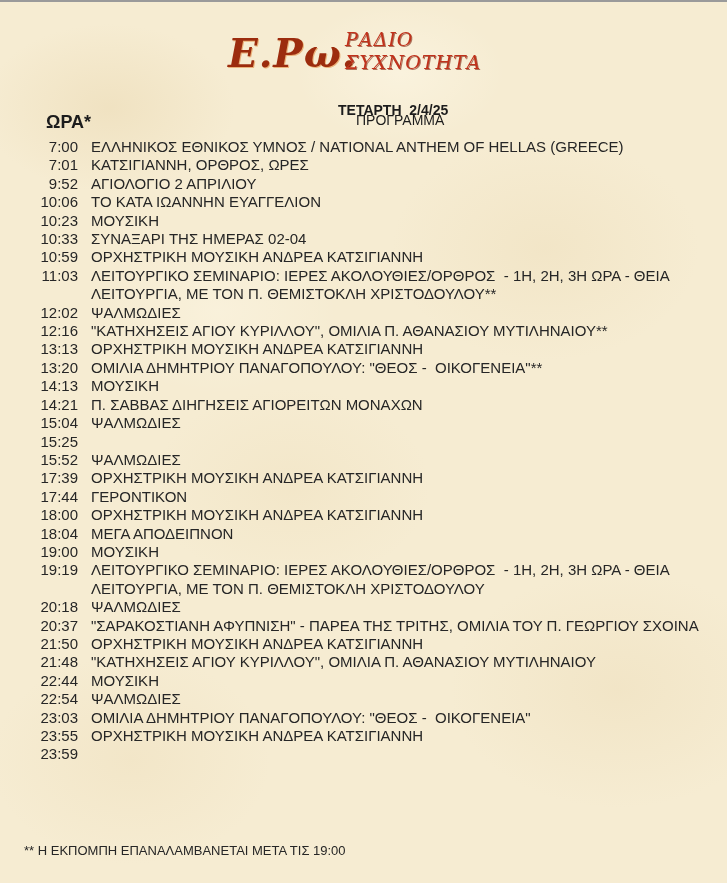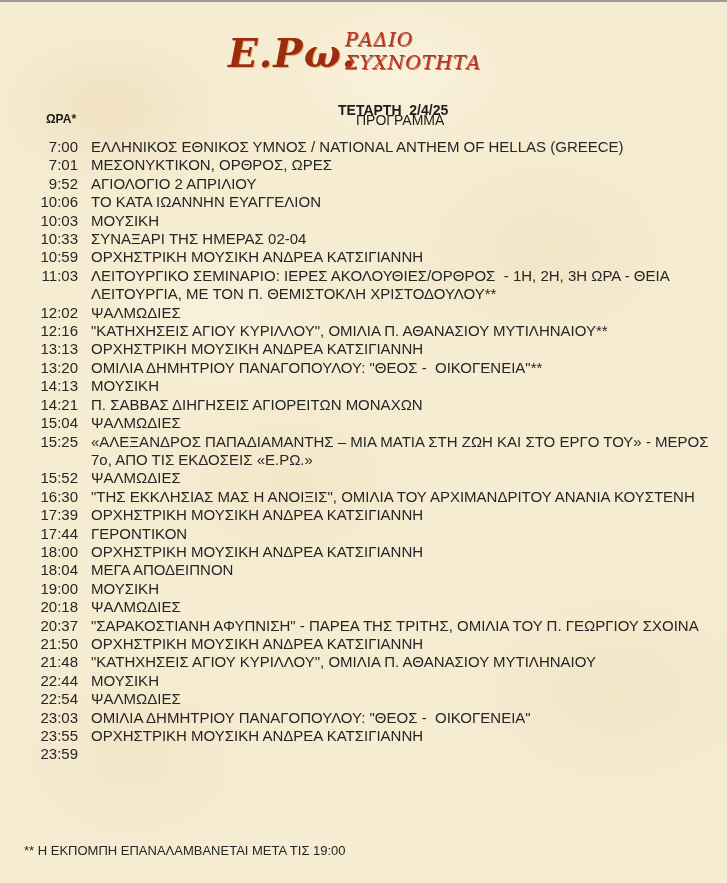--- a/index.html
+++ b/index.html
@@ -38,21 +38,21 @@
     text-shadow:1px 1px 0 rgba(124,32,8,0.6);
     letter-spacing:1px;
   }
   .date{
     position:absolute;left:338px;top:100px;
     font-weight:bold;font-size:14px;
     color:#1c1c1c;white-space:pre;
   }
   .time-head{
     position:absolute;left:46px;top:110px;
-    font-weight:bold;font-size:12px;color:#1c1c1c;
+    font-weight:bold;font-size:18px;color:#1c1c1c;
   }
   .prog-head{
     position:absolute;left:356px;top:110px;
     font-weight:normal;font-size:14px;color:#1c1c1c;
   }
   .schedule{
     position:absolute;left:0;top:136px;width:727px;
   }
   .row{
     display:flex;align-items:flex-start;
@@ -86,32 +86,32 @@
 
   <div class="prog-head">ΠΡΟΓΡΑΜΜΑ</div>
 
   <div class="schedule" id="schedule">
       <div class="row">
         <span class="t">7:00</span>
         <span class="p">ΕΛΛΗΝΙΚΟΣ ΕΘΝΙΚΟΣ ΥΜΝΟΣ / NATIONAL ANTHEM OF HELLAS (GREECE)</span>
       </div>
       <div class="row">
         <span class="t">7:01</span>
-        <span class="p">ΜΕΣΟΝΥΚΤΙΚΟΝ, ΟΡΘΡΟΣ, ΩΡΕΣ</span>
+        <span class="p">ΚΑΤΣΙΓΙΑΝΝΗ, ΟΡΘΡΟΣ, ΩΡΕΣ</span>
       </div>
       <div class="row">
         <span class="t">9:52</span>
         <span class="p">ΑΓΙΟΛΟΓΙΟ 2 ΑΠΡΙΛΙΟΥ</span>
       </div>
       <div class="row">
         <span class="t">10:06</span>
         <span class="p">ΤΟ ΚΑΤΑ ΙΩΑΝΝΗΝ ΕΥΑΓΓΕΛΙΟΝ</span>
       </div>
       <div class="row">
-        <span class="t">10:03</span>
+        <span class="t">10:23</span>
         <span class="p">ΜΟΥΣΙΚΗ</span>
       </div>
       <div class="row">
         <span class="t">10:33</span>
         <span class="p">ΣΥΝΑΞΑΡΙ ΤΗΣ ΗΜΕΡΑΣ 02-04</span>
       </div>
       <div class="row">
         <span class="t">10:59</span>
         <span class="p">ΟΡΧΗΣΤΡΙΚΗ ΜΟΥΣΙΚΗ ΑΝΔΡΕΑ ΚΑΤΣΙΓΙΑΝΝΗ</span>
       </div>
@@ -142,49 +142,48 @@
       <div class="row">
         <span class="t">14:21</span>
         <span class="p">Π. ΣΑΒΒΑΣ ΔΙΗΓΗΣΕΙΣ ΑΓΙΟΡΕΙΤΩΝ ΜΟΝΑΧΩΝ</span>
       </div>
       <div class="row">
         <span class="t">15:04</span>
         <span class="p">ΨΑΛΜΩΔΙΕΣ</span>
       </div>
       <div class="row">
         <span class="t">15:25</span>
-        <span class="p">«ΑΛΕΞΑΝΔΡΟΣ ΠΑΠΑΔΙΑΜΑΝΤΗΣ – ΜΙΑ ΜΑΤΙΑ ΣΤΗ ΖΩΗ ΚΑΙ ΣΤΟ ΕΡΓΟ ΤΟΥ» - ΜΕΡΟΣ 7ο, ΑΠΟ ΤΙΣ ΕΚΔΟΣΕΙΣ «Ε.ΡΩ.»</span>
       </div>
       <div class="row">
         <span class="t">15:52</span>
         <span class="p">ΨΑΛΜΩΔΙΕΣ</span>
-      </div>
-      <div class="row">
-        <span class="t">16:30</span>
-        <span class="p">"ΤΗΣ ΕΚΚΛΗΣΙΑΣ ΜΑΣ Η ΑΝΟΙΞΙΣ", ΟΜΙΛΙΑ ΤΟΥ ΑΡΧΙΜΑΝΔΡΙΤΟΥ ΑΝΑΝΙΑ ΚΟΥΣΤΕΝΗ</span>
       </div>
       <div class="row">
         <span class="t">17:39</span>
         <span class="p">ΟΡΧΗΣΤΡΙΚΗ ΜΟΥΣΙΚΗ ΑΝΔΡΕΑ ΚΑΤΣΙΓΙΑΝΝΗ</span>
       </div>
       <div class="row">
         <span class="t">17:44</span>
         <span class="p">ΓΕΡΟΝΤΙΚΟΝ</span>
       </div>
       <div class="row">
         <span class="t">18:00</span>
         <span class="p">ΟΡΧΗΣΤΡΙΚΗ ΜΟΥΣΙΚΗ ΑΝΔΡΕΑ ΚΑΤΣΙΓΙΑΝΝΗ</span>
       </div>
       <div class="row">
         <span class="t">18:04</span>
         <span class="p">ΜΕΓΑ ΑΠΟΔΕΙΠΝΟΝ</span>
       </div>
       <div class="row">
         <span class="t">19:00</span>
         <span class="p">ΜΟΥΣΙΚΗ</span>
+      </div>
+      <div class="row">
+        <span class="t">19:19</span>
+        <span class="p">ΛΕΙΤΟΥΡΓΙΚΟ ΣΕΜΙΝΑΡΙΟ: ΙΕΡΕΣ ΑΚΟΛΟΥΘΙΕΣ/ΟΡΘΡΟΣ  - 1Η, 2Η, 3Η ΩΡΑ - ΘΕΙΑ ΛΕΙΤΟΥΡΓΙΑ, ΜΕ ΤΟΝ Π. ΘΕΜΙΣΤΟΚΛΗ ΧΡΙΣΤΟΔΟΥΛΟΥ</span>
       </div>
       <div class="row">
         <span class="t">20:18</span>
         <span class="p">ΨΑΛΜΩΔΙΕΣ</span>
       </div>
       <div class="row">
         <span class="t">20:37</span>
         <span class="p">"ΣΑΡΑΚΟΣΤΙΑΝΗ ΑΦΥΠΝΙΣΗ" - ΠΑΡΕΑ ΤΗΣ ΤΡΙΤΗΣ, ΟΜΙΛΙΑ ΤΟΥ Π. ΓΕΩΡΓΙΟΥ ΣΧΟΙΝΑ</span>
       </div>
       <div class="row">

